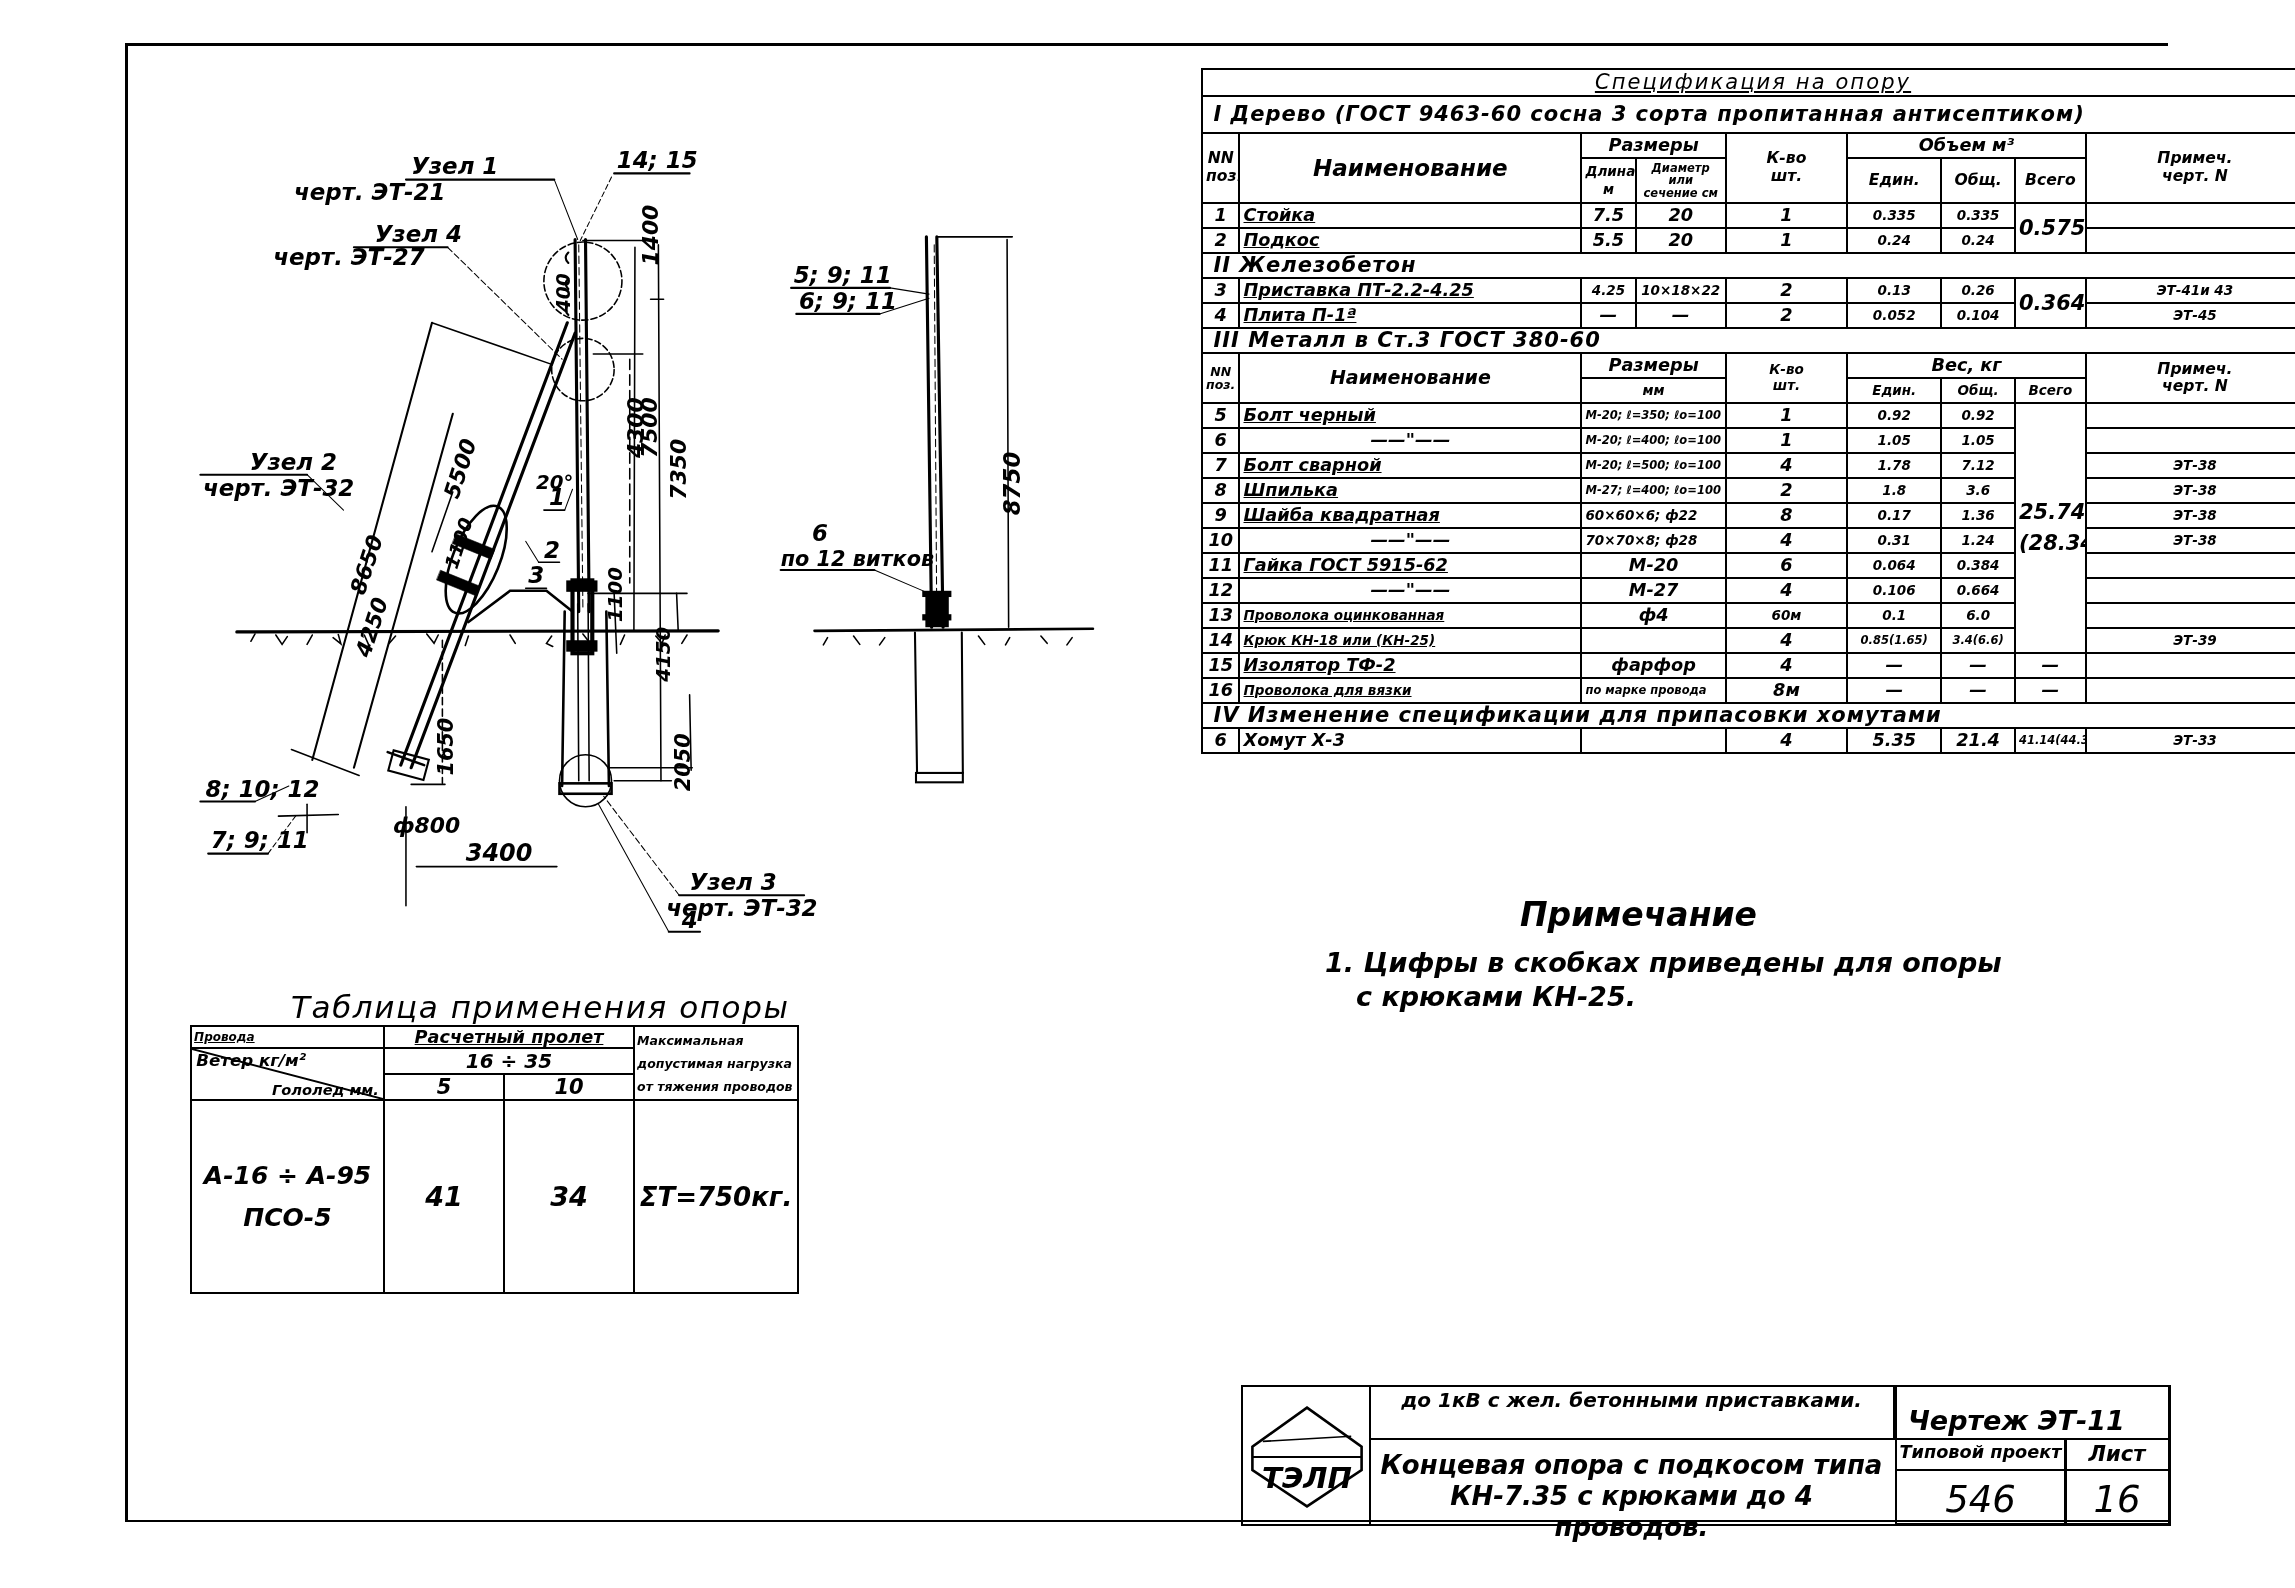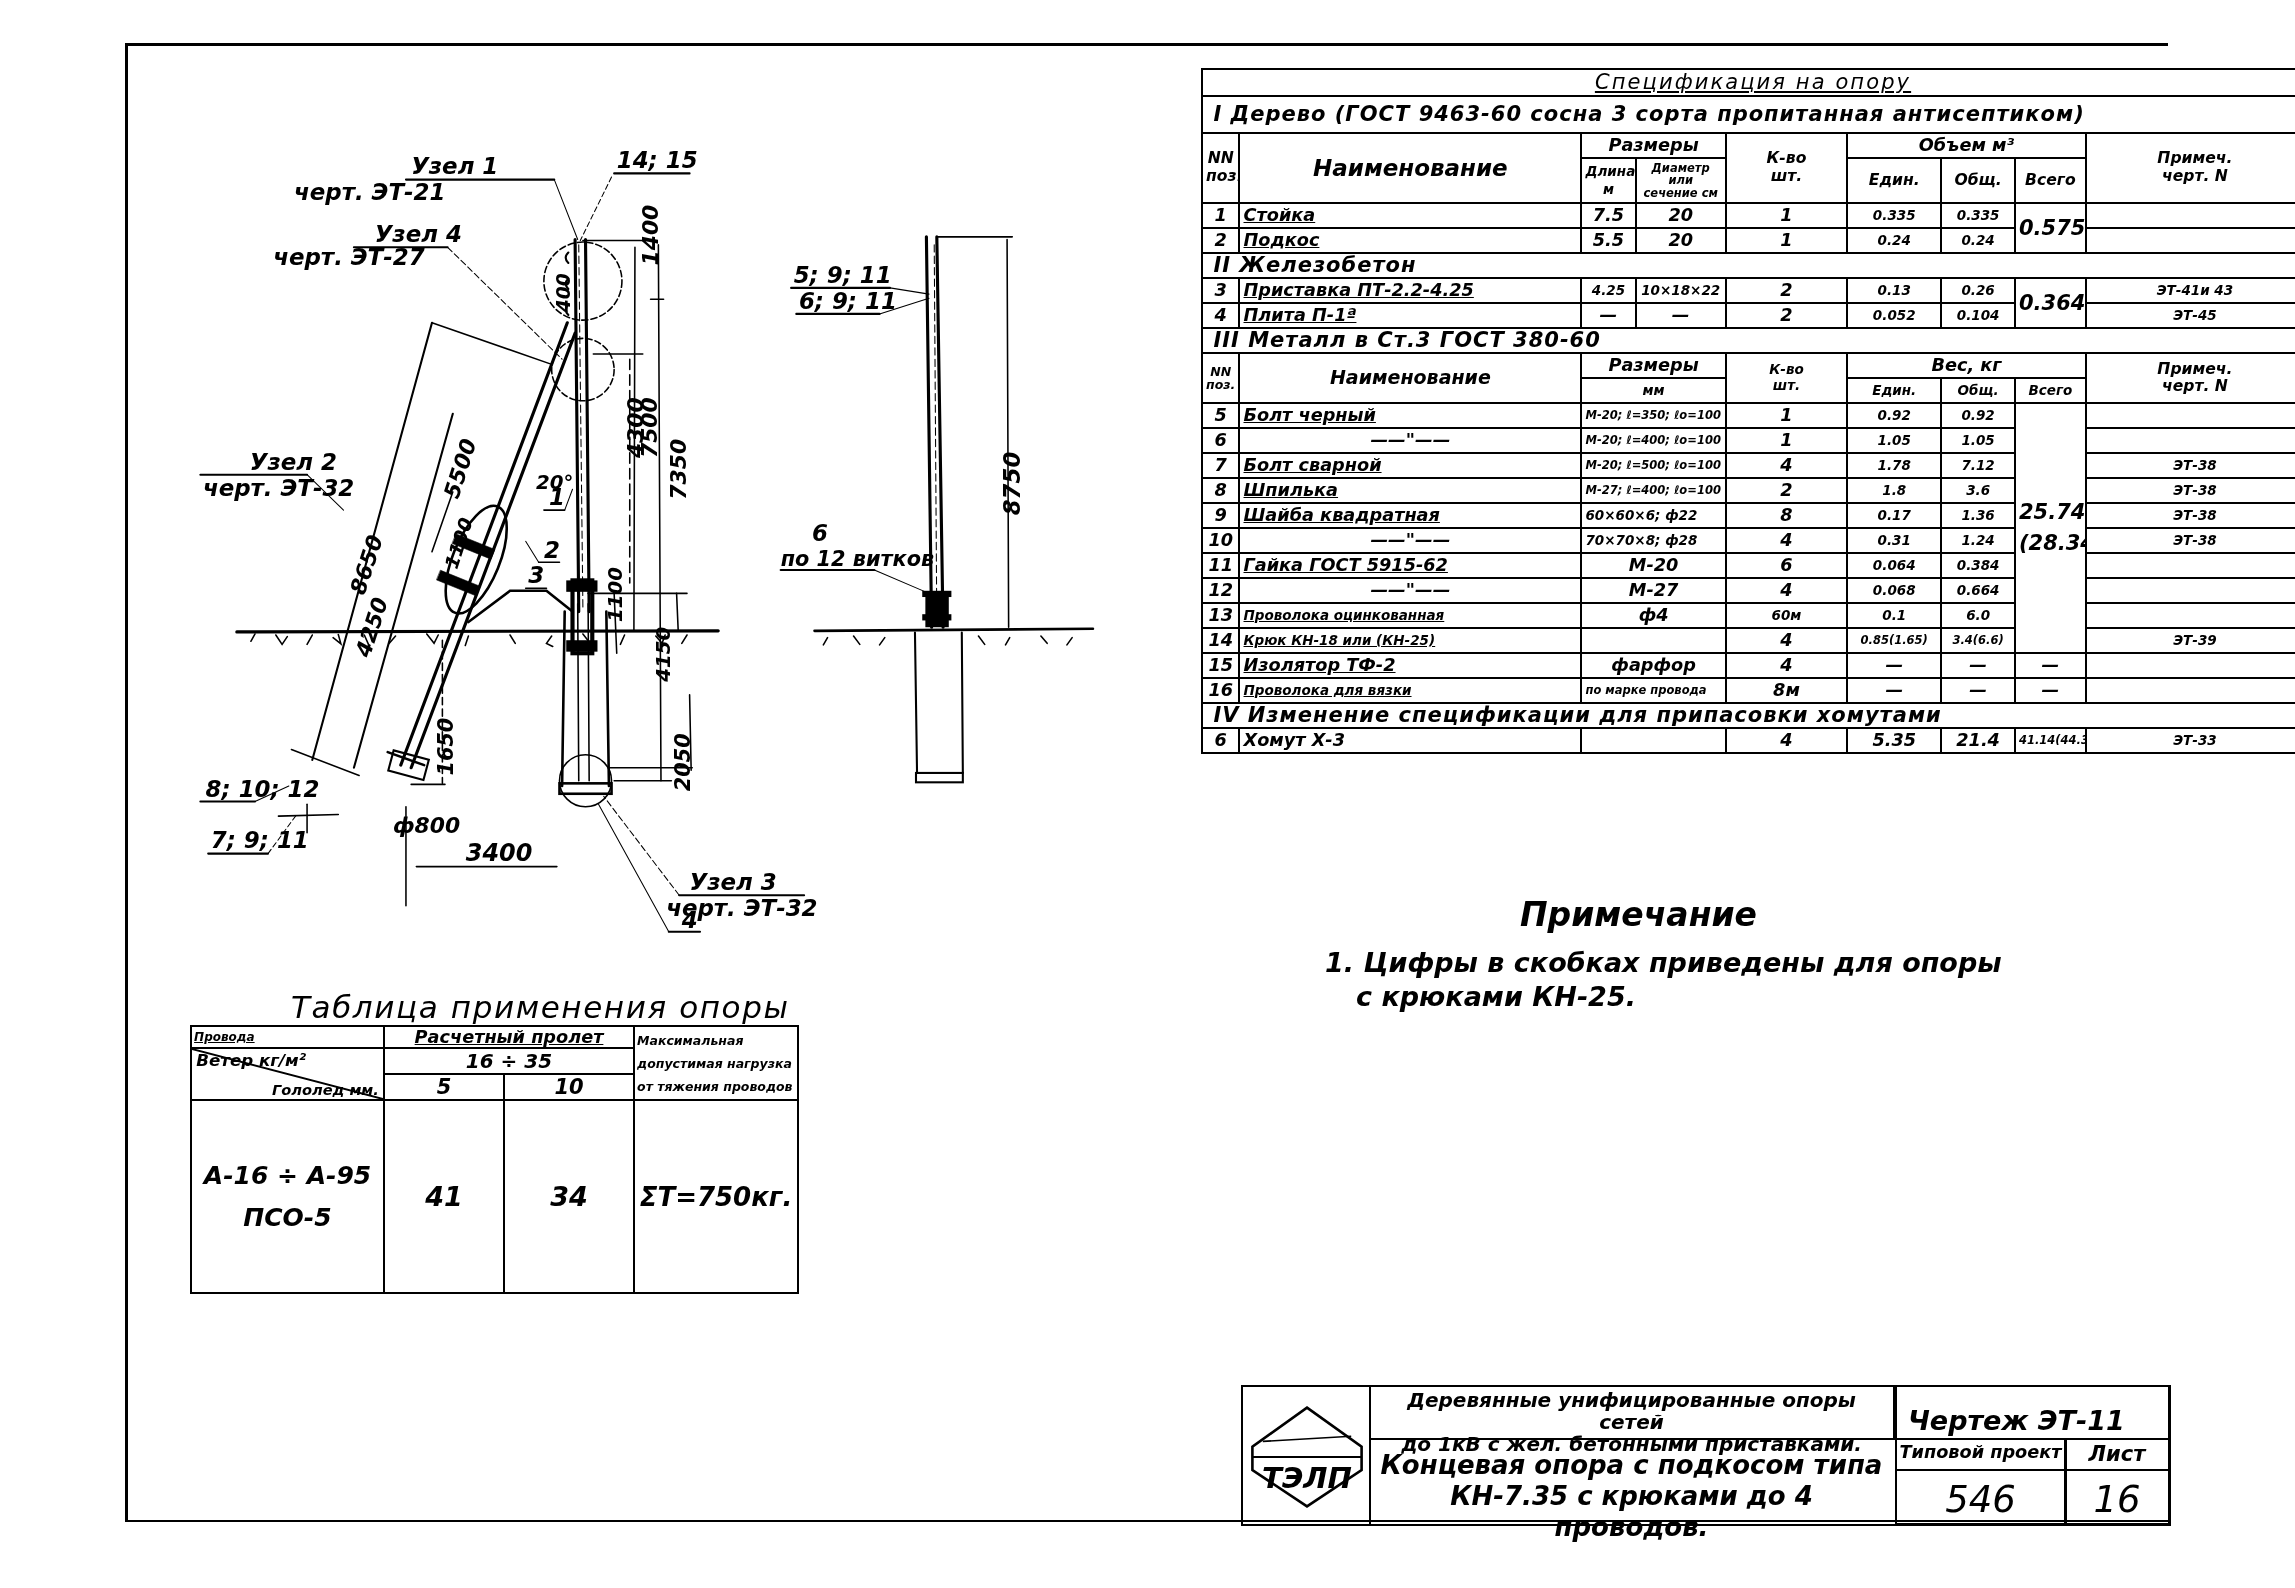--- a/index.html
+++ b/index.html
@@ -363,21 +363,21 @@
         <td class="c">6</td>
     <td class="c sm">0.064</td>
         <td class="c sm">0.384</td>
     <td colspan="2" class="c sm"></td>
   </tr>
   <tr>
     <td class="c">12</td>
         <td class="c">——"——</td>
     <td colspan="2" class="c">М-27</td>
         <td class="c">4</td>
-    <td class="c sm">0.068</td>
+    <td class="c sm">0.106</td>
         <td class="c sm">0.664</td>
     <td colspan="2" class="c sm"></td>
   </tr>
   <tr>
     <td class="c">13</td>
         <td class="ul sm"><span>Проволока оцинкованная</span></td>
     <td colspan="2" class="c">ф4</td>
         <td class="c sm">60м</td>
     <td class="c sm">0.1</td>
         <td class="c sm">6.0</td>
@@ -469,21 +469,20 @@
 <div class="tb" style="left:1241px;top:1385px;width:929px;height:141px"></div>
 <div class="tb" style="left:1241px;top:1385px;width:130px;height:141px;border-right:2.6px solid #000"></div>
 <svg class="abs" style="left:1247px;top:1405px" width="120" height="104" viewBox="0 0 230 200">
   <polygon points="115,5 220,80 220,125 115,195 10,125 10,80" fill="none" stroke="#000" stroke-width="5"></polygon>
   <line x1="10" y1="100" x2="220" y2="100" stroke="#000" stroke-width="4"></line>
   <line x1="30" y1="70" x2="200" y2="60" stroke="#000" stroke-width="3"></line>
   <text x="115" y="160" font-size="56" text-anchor="middle" font-style="normal">ТЭЛП</text>
 </svg>
 <div class="tb" style="left:1369px;top:1385px;width:526px;height:55px"></div>
 <div class="tb-text" style="left:1374px;top:1389px;width:515px;font-size:20px;line-height:22px">
-    <div>Деревянные унифицированные опоры сетей</div>
     <div>до 1кВ с жел. бетонными приставками.</div>
   </div>
 <div class="tb-text" style="left:1374px;top:1450px;width:515px;font-size:26px;line-height:31px">
     <div>Концевая опора с подкосом типа</div>
     <div>КН-7.35 с крюками до 4 проводов.</div>
   </div>
 <div class="tb" style="left:1895px;top:1385px;width:276px;height:141px"></div>
 <div class="tb-text" style="left:1908px;top:1405px;font-size:27px;text-align:left">Чертеж ЭТ-11</div>
 <div class="tb" style="left:1895px;top:1438px;width:172px;height:87px"></div>
 <div class="tb" style="left:2064px;top:1438px;width:107px;height:87px"></div>

